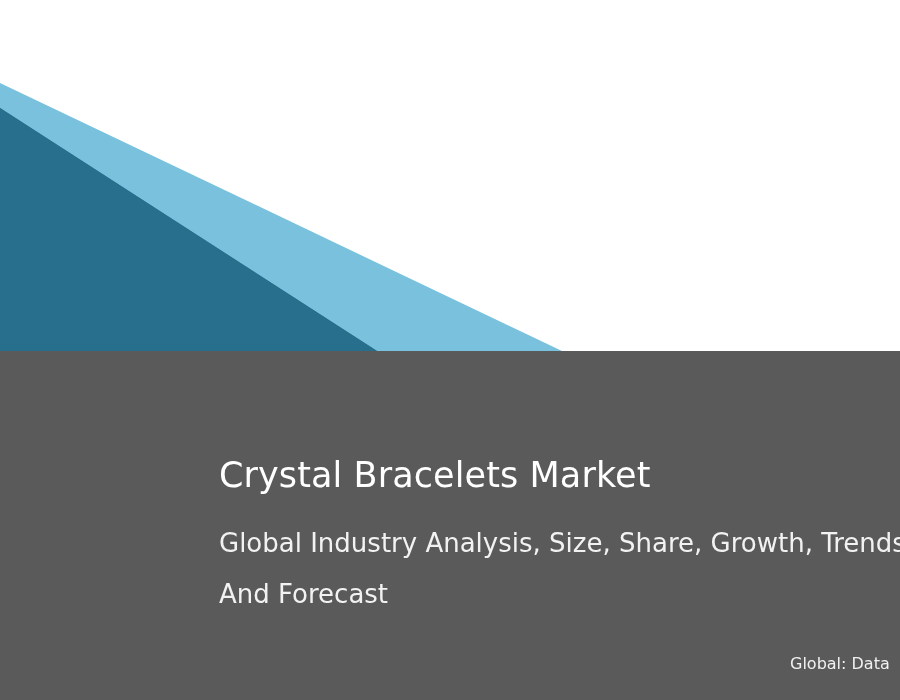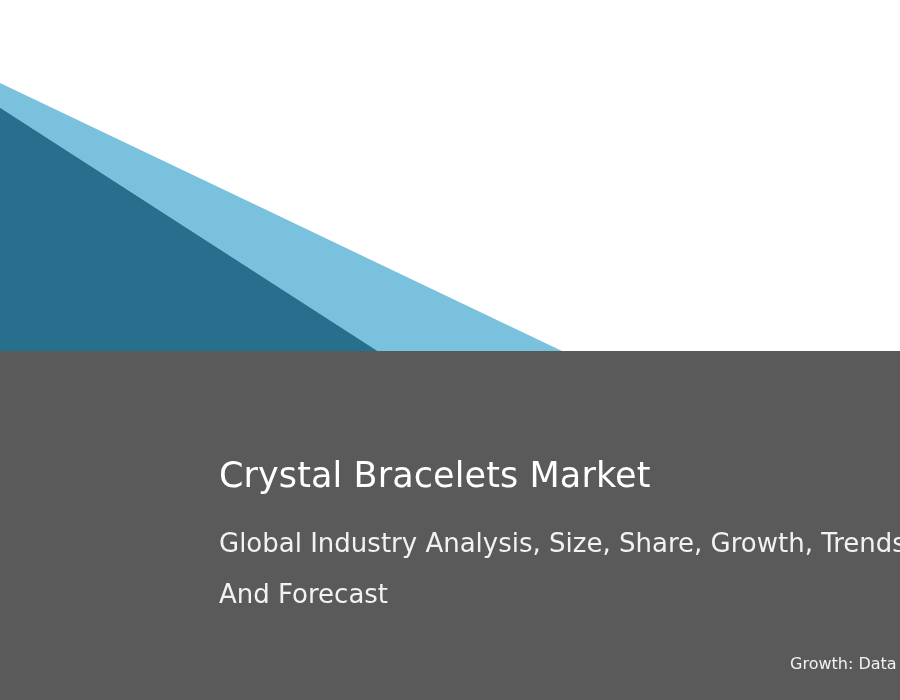--- a/index.html
+++ b/index.html
@@ -106,17 +106,17 @@
 
   <div id="text-block">
 
     <div id="title" style="color: rgb(255, 255, 255);">Crystal Bracelets Market</div>
 
     <div id="subtitle" style="color: rgb(242, 242, 242);">
       <span class="sub-line">Global  Industry Analysis, Size, Share, Growth, Trends,</span>
       <span class="sub-line">And  Forecast</span>
     </div>
 
-    <div id="author" style="color: rgb(241, 241, 241);">Growth: Data</div>
+    <div id="author" style="color: rgb(241, 241, 241);">Global: Data</div>
 
   </div>
 
 </div>
 
 </body></html>

